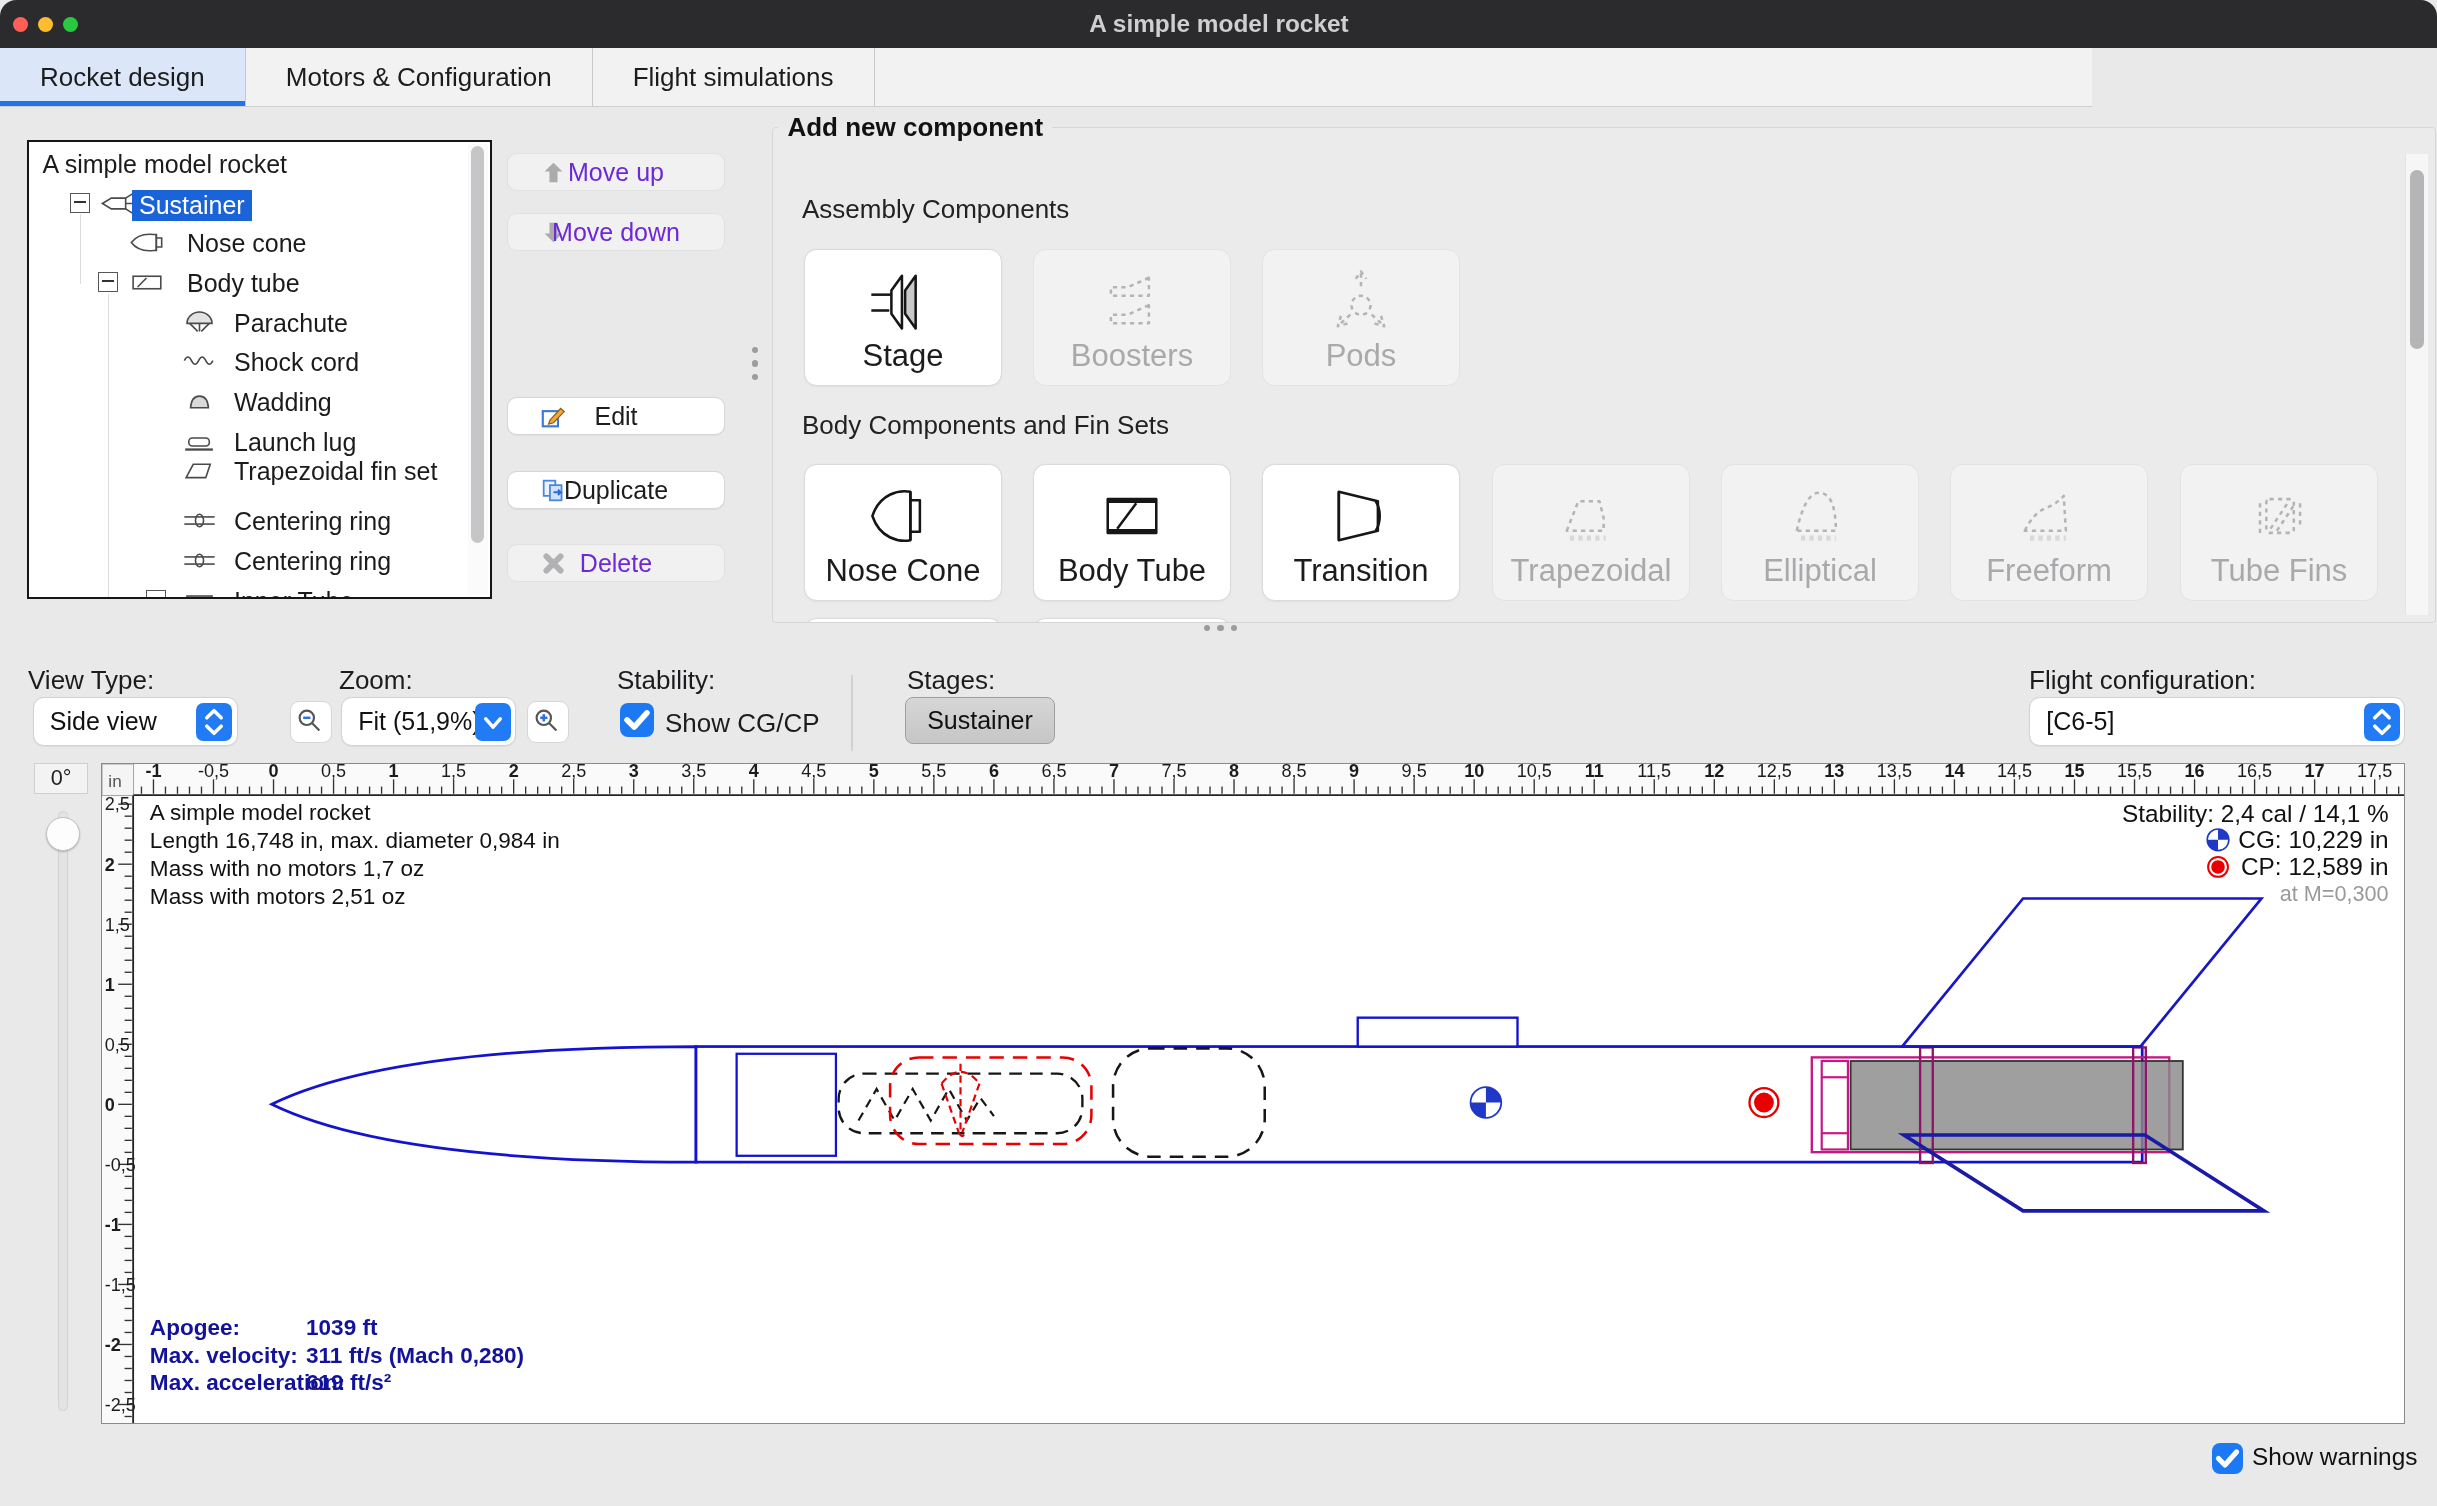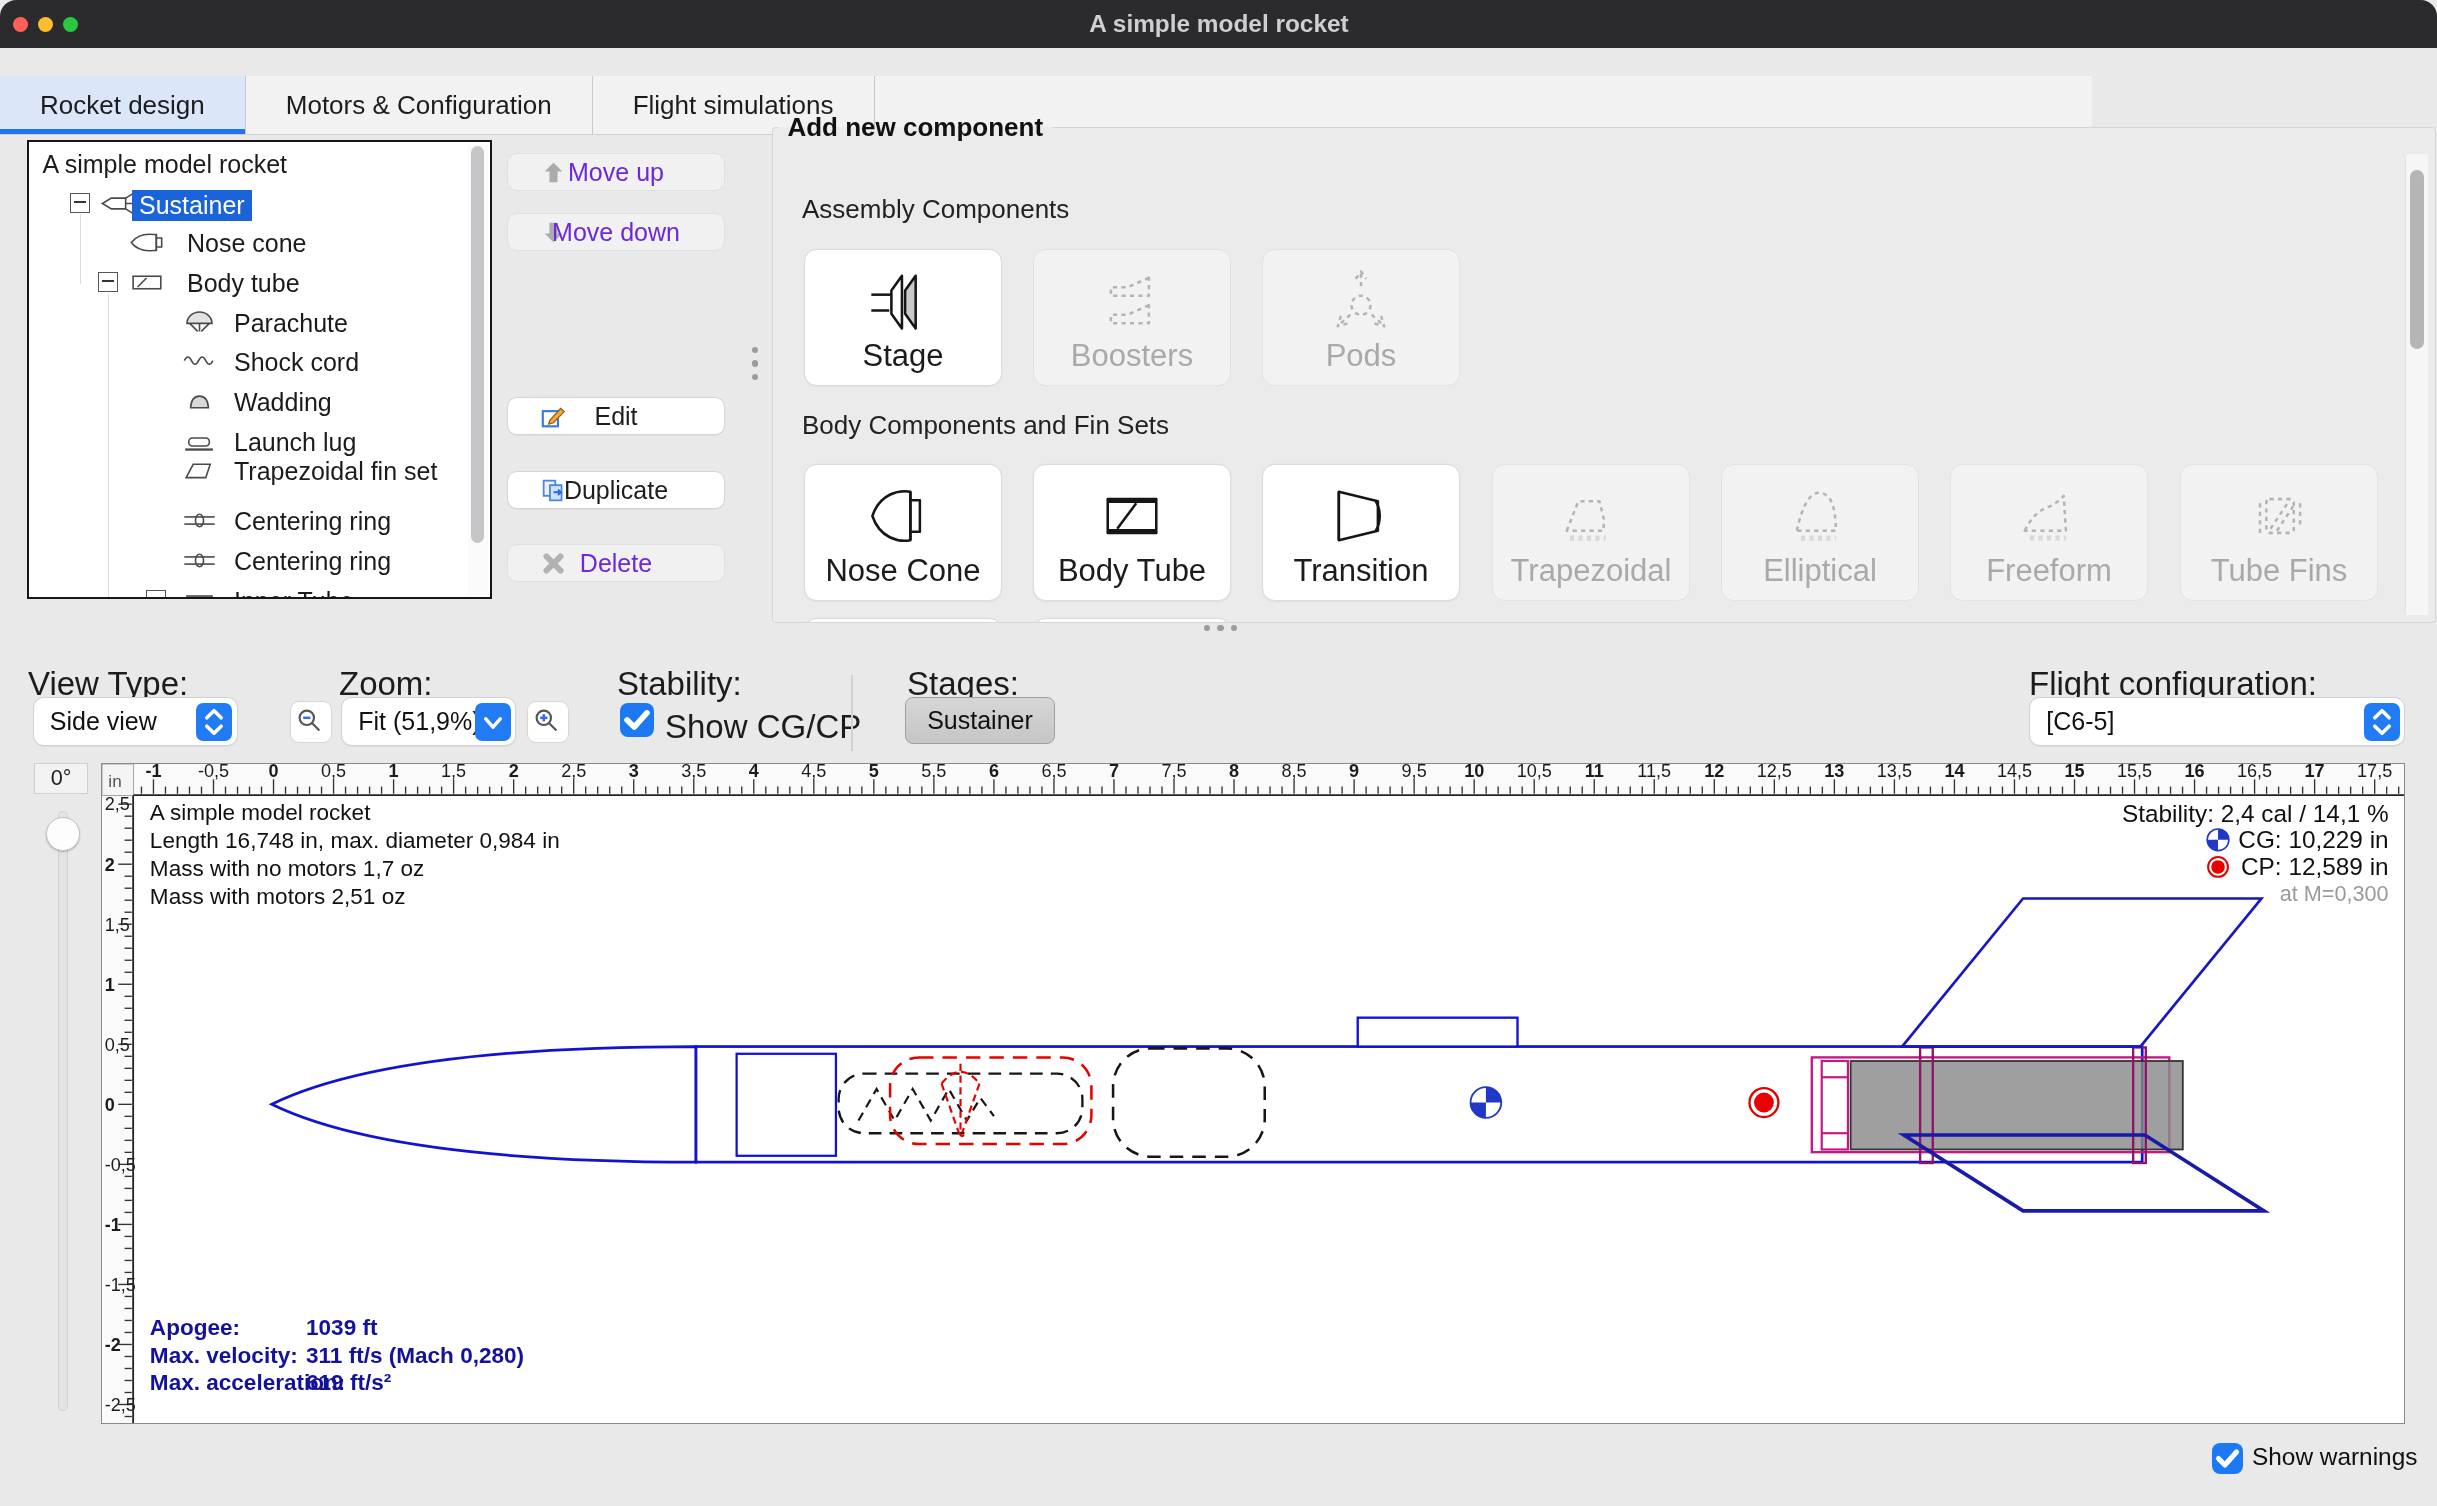--- a/index.html
+++ b/index.html
@@ -5,21 +5,21 @@
   html,body{margin:0;padding:0;background:#e9e9ea;}
   body{width:2438px;height:1506px;overflow:hidden;font-family:"Liberation Sans",sans-serif;-webkit-font-smoothing:antialiased;}
   .window{position:absolute;inset:0;background:#e9e9ea;border-radius:16.3px 16.3px 10.8px 10.8px;overflow:hidden;}
 
   
   .titlebar{position:absolute;left:0;top:0;width:2438px;height:48px;background:#2b2b2d;}
   .titlebar .title{position:absolute;left:0;right:0;top:0;height:48px;line-height:48px;text-align:center;color:#cfcfd1;font-size:24.4px;font-weight:600;}
   .tl{position:absolute;top:17px;width:15.3px;height:15.3px;border-radius:50%;}
 
   
-  .tabbar{position:absolute;left:0;top:48px;width:2092px;height:58px;background:#f2f2f3;border-bottom:0.9px solid #cfcfd0;display:flex;margin-top:28px;}
+  .tabbar{position:absolute;left:0;top:48px;width:2092px;height:58px;background:#f2f2f3;border-bottom:0.9px solid #cfcfd0;display:flex;}
   .tab{position:relative;height:58px;display:flex;align-items:center;justify-content:center;padding:0 40px;font-size:26px;color:#1c1c1e;border-right:0.9px solid #c9c9cb;cursor:default;}
   .tab.active{background:#dbe6f8;}
   .tab .tab-underline{position:absolute;left:0;right:0;bottom:0;height:5.4px;background:#2173e8;}
 
   
   .tree-panel{position:absolute;left:27px;top:140px;width:465px;height:459px;background:#ffffff;border:2.7px solid #161616;box-sizing:border-box;overflow:hidden;}
   .trow{position:absolute;left:0;width:100%;height:40px;}
   .trow .tlabel{position:absolute;top:6.3px;font-size:25px;color:#1b1b1d;white-space:nowrap;}
   .trow .tlabel.sel{background:#1b63d9;color:#fff;padding:0.9px 7.2px;margin-left:-7.2px;}
   .expander{position:absolute;top:9px;width:20px;height:20px;border:1.8px solid #555;box-sizing:border-box;background:#fff;}
@@ -48,21 +48,21 @@
   .card .clabel{position:absolute;left:0;right:0;bottom:10.8px;text-align:center;font-size:31px;color:#1c1c1e;}
   .card.disabled .clabel{color:#a9a9ab;}
   .vscroll{position:absolute;width:21.7px;background:#f6f6f7;border-left:0.9px solid #e4e4e5;}
   .vscroll .thumb{position:absolute;left:3.6px;width:14.4px;border-radius:7.2px;background:#b5b5b7;}
 
   .grip-v{position:absolute;display:flex;flex-direction:column;gap:7.2px;}
   .grip-v i, .grip-h i{width:6.3px;height:6.3px;border-radius:50%;background:#9c9c9e;display:block;}
   .grip-h{position:absolute;display:flex;flex-direction:row;gap:7.2px;}
 
   
-  .ctl-label{position:absolute;font-size:33px;color:#1c1c1e;white-space:nowrap;}
+  .ctl-label{position:absolute;font-size:26px;color:#1c1c1e;white-space:nowrap;}
   .dropdown{position:absolute;background:#fff;border:1.8px solid #d2d2d4;border-radius:10.8px;box-sizing:border-box;box-shadow:0 0.9px 0.9px rgba(0,0,0,.05);}
   .dropdown .dval{position:absolute;left:16.3px;top:0;bottom:0;display:flex;align-items:center;font-size:25px;color:#111;}
   .stepper{position:absolute;right:4.5px;top:4.5px;bottom:4.5px;width:36px;background:#217bf4;border-radius:7.2px;}
   .stepper svg{position:absolute;left:50%;top:50%;transform:translate(-50%,-50%);width:25px;height:31px;stroke:#fff;stroke-width:3.4;fill:none;stroke-linecap:round;stroke-linejoin:round;}
   .sqbtn{position:absolute;width:42px;height:42px;border:1.8px solid #d6d6d8;background:#fff;border-radius:9px;box-sizing:border-box;}
   .sqbtn svg{position:absolute;left:5.4px;top:5.4px;width:27px;height:27px;stroke:#555;fill:none;stroke-width:2.4;}
   .checkbox{position:absolute;background:#1d79f3;border-radius:8.1px;}
   .checkbox svg{position:absolute;left:0;top:0;width:100%;height:100%;stroke:#fff;stroke-width:4;fill:none;stroke-linecap:round;stroke-linejoin:round;}
   .toggle{position:absolute;background:linear-gradient(#d6d6d6,#c6c6c6);border:1.8px solid #9f9fa1;border-radius:8.1px;box-sizing:border-box;display:flex;align-items:center;justify-content:center;font-size:25px;color:#111;}
   .vdivider{position:absolute;width:1.8px;background:#d2d2d3;}

